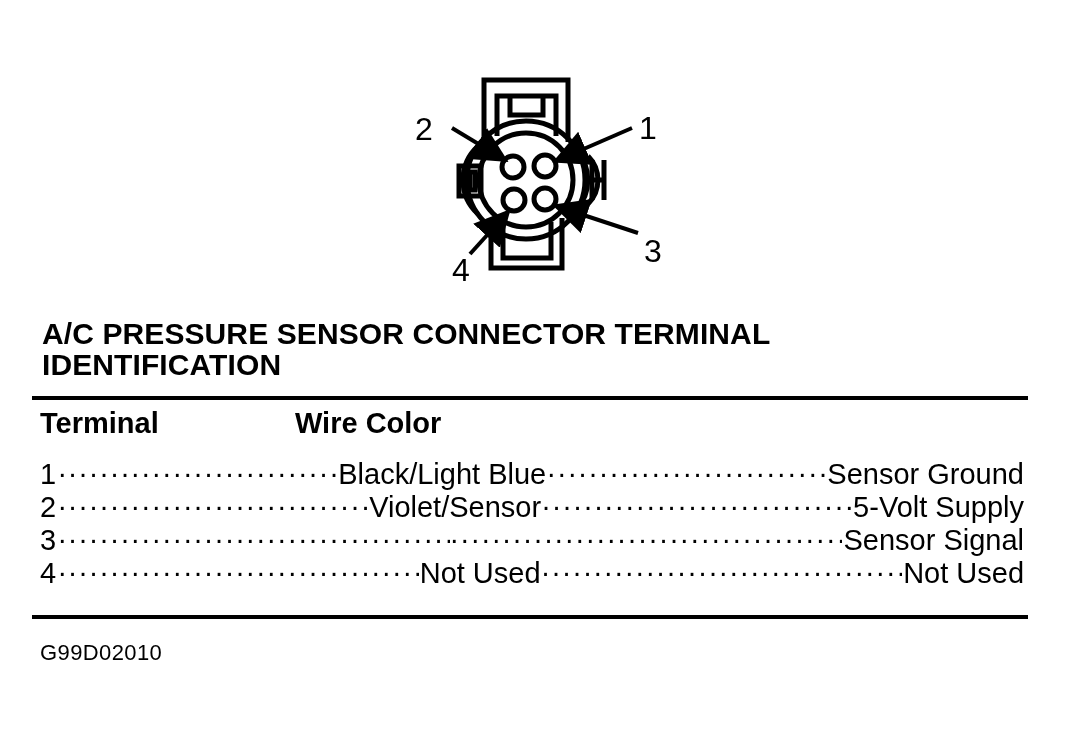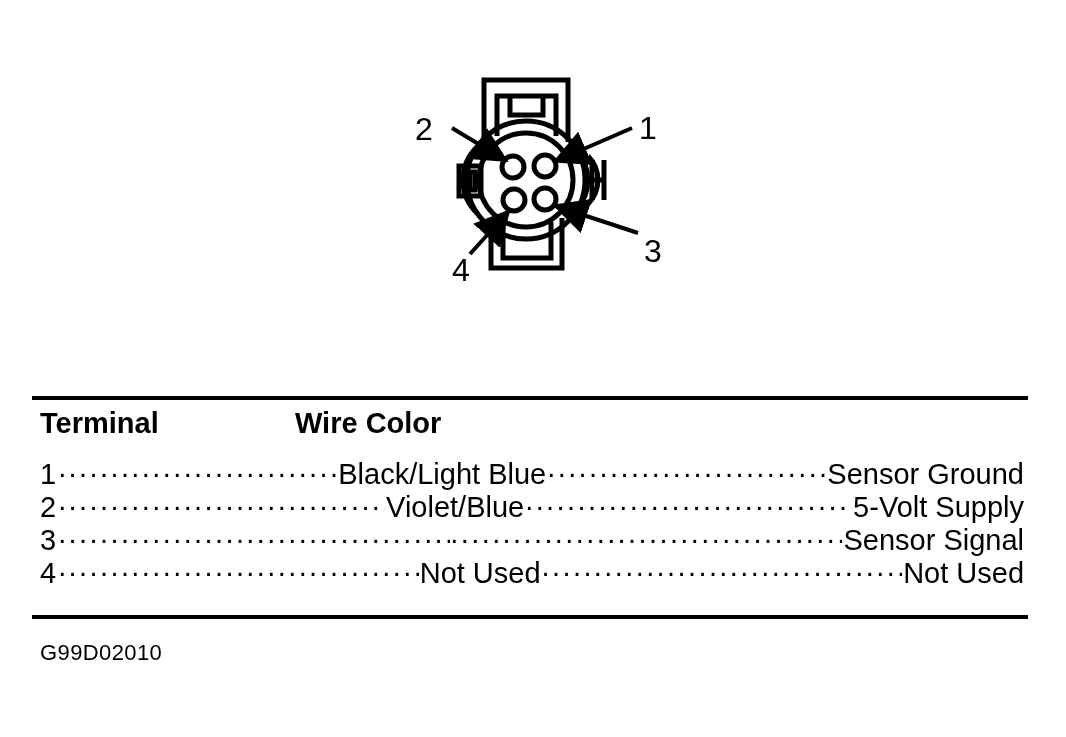--- a/index.html
+++ b/index.html
@@ -200,20 +200,22 @@
     <g font-family="Liberation Sans, sans-serif" font-size="32" fill="#000000">
       <text x="424" y="140" text-anchor="middle">2</text>
       <text x="648" y="139" text-anchor="middle">1</text>
       <text x="653" y="262" text-anchor="middle">3</text>
       <text x="461" y="281" text-anchor="middle">4</text>
     </g>
   </svg>
 </div>
 
 <div id="title-block">
+  <div class="title-line">A/C PRESSURE SENSOR CONNECTOR TERMINAL</div>
+  <div class="title-line">IDENTIFICATION</div>
 </div>
 
 <div class="hrule" id="rule-top"></div>
 <div class="hrule" id="rule-bottom"></div>
 
 <div id="table">
 
   <div id="table-head">
     <span id="th-wirecolor">Wire Color</span>
     <span id="th-terminal">Terminal</span>
@@ -225,21 +227,21 @@
       <span class="cell-terminal">1</span>
       <span class="leader"></span>
       <span class="cell-color">Black/Light Blue</span>
       <span class="leader"></span>
       <span class="cell-function">Sensor Ground</span>
     </div>
 
     <div class="trow">
       <span class="cell-terminal">2</span>
       <span class="leader"></span>
-      <span class="cell-color">Violet/Blue</span>
+      <span class="cell-color">Violet/Sensor</span>
       <span class="leader"></span>
       <span class="cell-function">5-Volt Supply</span>
     </div>
 
     <div class="trow">
       <span class="cell-terminal">3</span>
       <span class="leader"></span>
       <span class="leader"></span>
       <span class="cell-function">Sensor Signal</span>
     </div>

